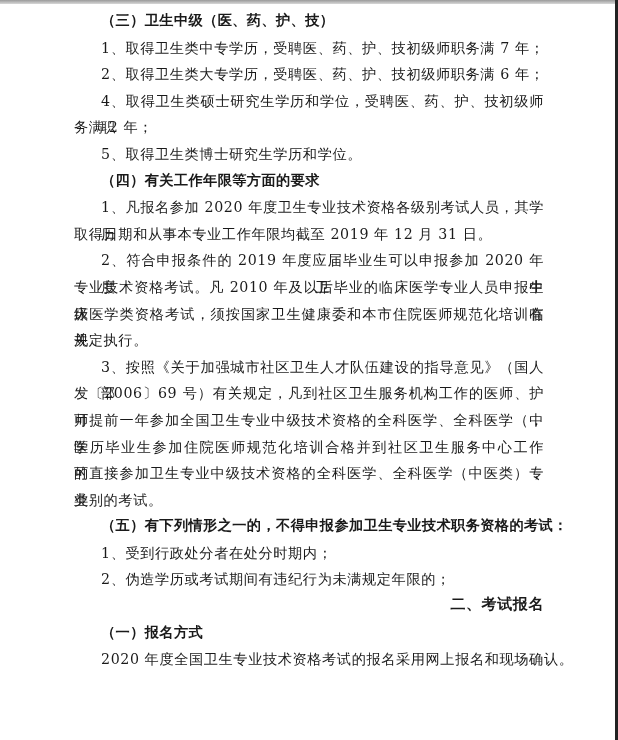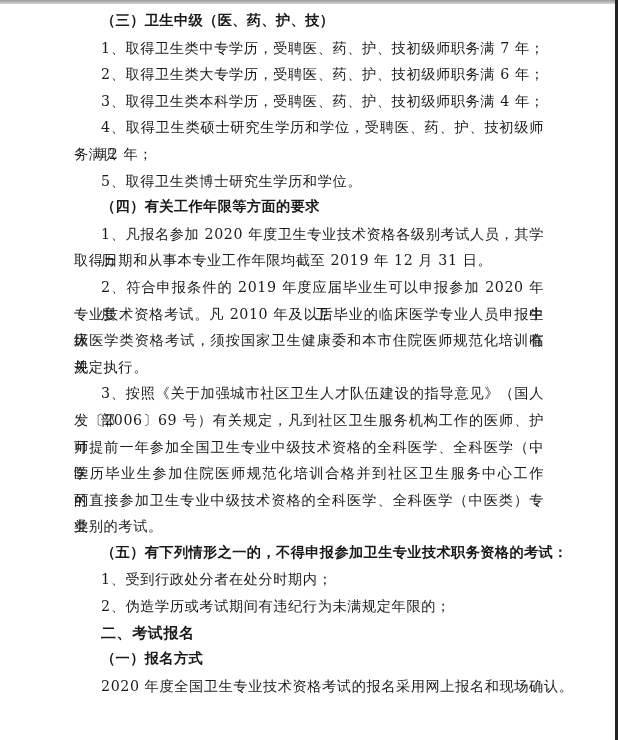--- a/index.html
+++ b/index.html
@@ -35,38 +35,37 @@
     }
     .line {
       font-size: 14.2px;
       line-height: 26.6px;
       height: 26.6px;
       white-space: nowrap;
       letter-spacing: 0.6px;
     }
     .indent { padding-left: 27px; }
     .bold { font-weight: bold; font-family: Liberation Mono, monospace; letter-spacing: 0.4px; }
-    .heading2 { font-weight: bold; font-family: Liberation Sans, sans-serif; font-size: 15px; }
+    .heading2 { font-weight: bold; font-family: Liberation Mono, monospace; font-size: 15px; text-align: right; }
     .justify {
       text-align: justify;
       text-align-last: justify;
       white-space: normal;
     }
   </style>
 </head>
 <body>
 
 <div class="top-band"></div>
 <div class="right-border"></div>
 
 <div class="page">
   <div class="line bold indent">（三）卫生中级（医、药、护、技）</div>
   <div class="line indent">1、取得卫生类中专学历，受聘医、药、护、技初级师职务满 7 年；</div>
   <div class="line indent">2、取得卫生类大专学历，受聘医、药、护、技初级师职务满 6 年；</div>
-  <div class="line indent">3、取得卫生类本科学历，受聘医、药、护、技初级师职务满 4 年；</div>
   <div class="line indent justify">4、取得卫生类硕士研究生学历和学位，受聘医、药、护、技初级师职</div>
   <div class="line">务满 2 年；</div>
   <div class="line indent">5、取得卫生类博士研究生学历和学位。</div>
   <div class="line bold indent">（四）有关工作年限等方面的要求</div>
   <div class="line indent justify">1、凡报名参加 2020 年度卫生专业技术资格各级别考试人员，其学历</div>
   <div class="line">取得日期和从事本专业工作年限均截至 2019 年 12 月 31 日。</div>
   <div class="line indent justify">2、符合申报条件的 2019 年度应届毕业生可以申报参加 2020 年度卫生</div>
   <div class="line justify">专业技术资格考试。凡 2010 年及以后毕业的临床医学专业人员申报中级临</div>
   <div class="line justify">床医学类资格考试，须按国家卫生健康委和本市住院医师规范化培训有关</div>
   <div class="line">规定执行。</div>

